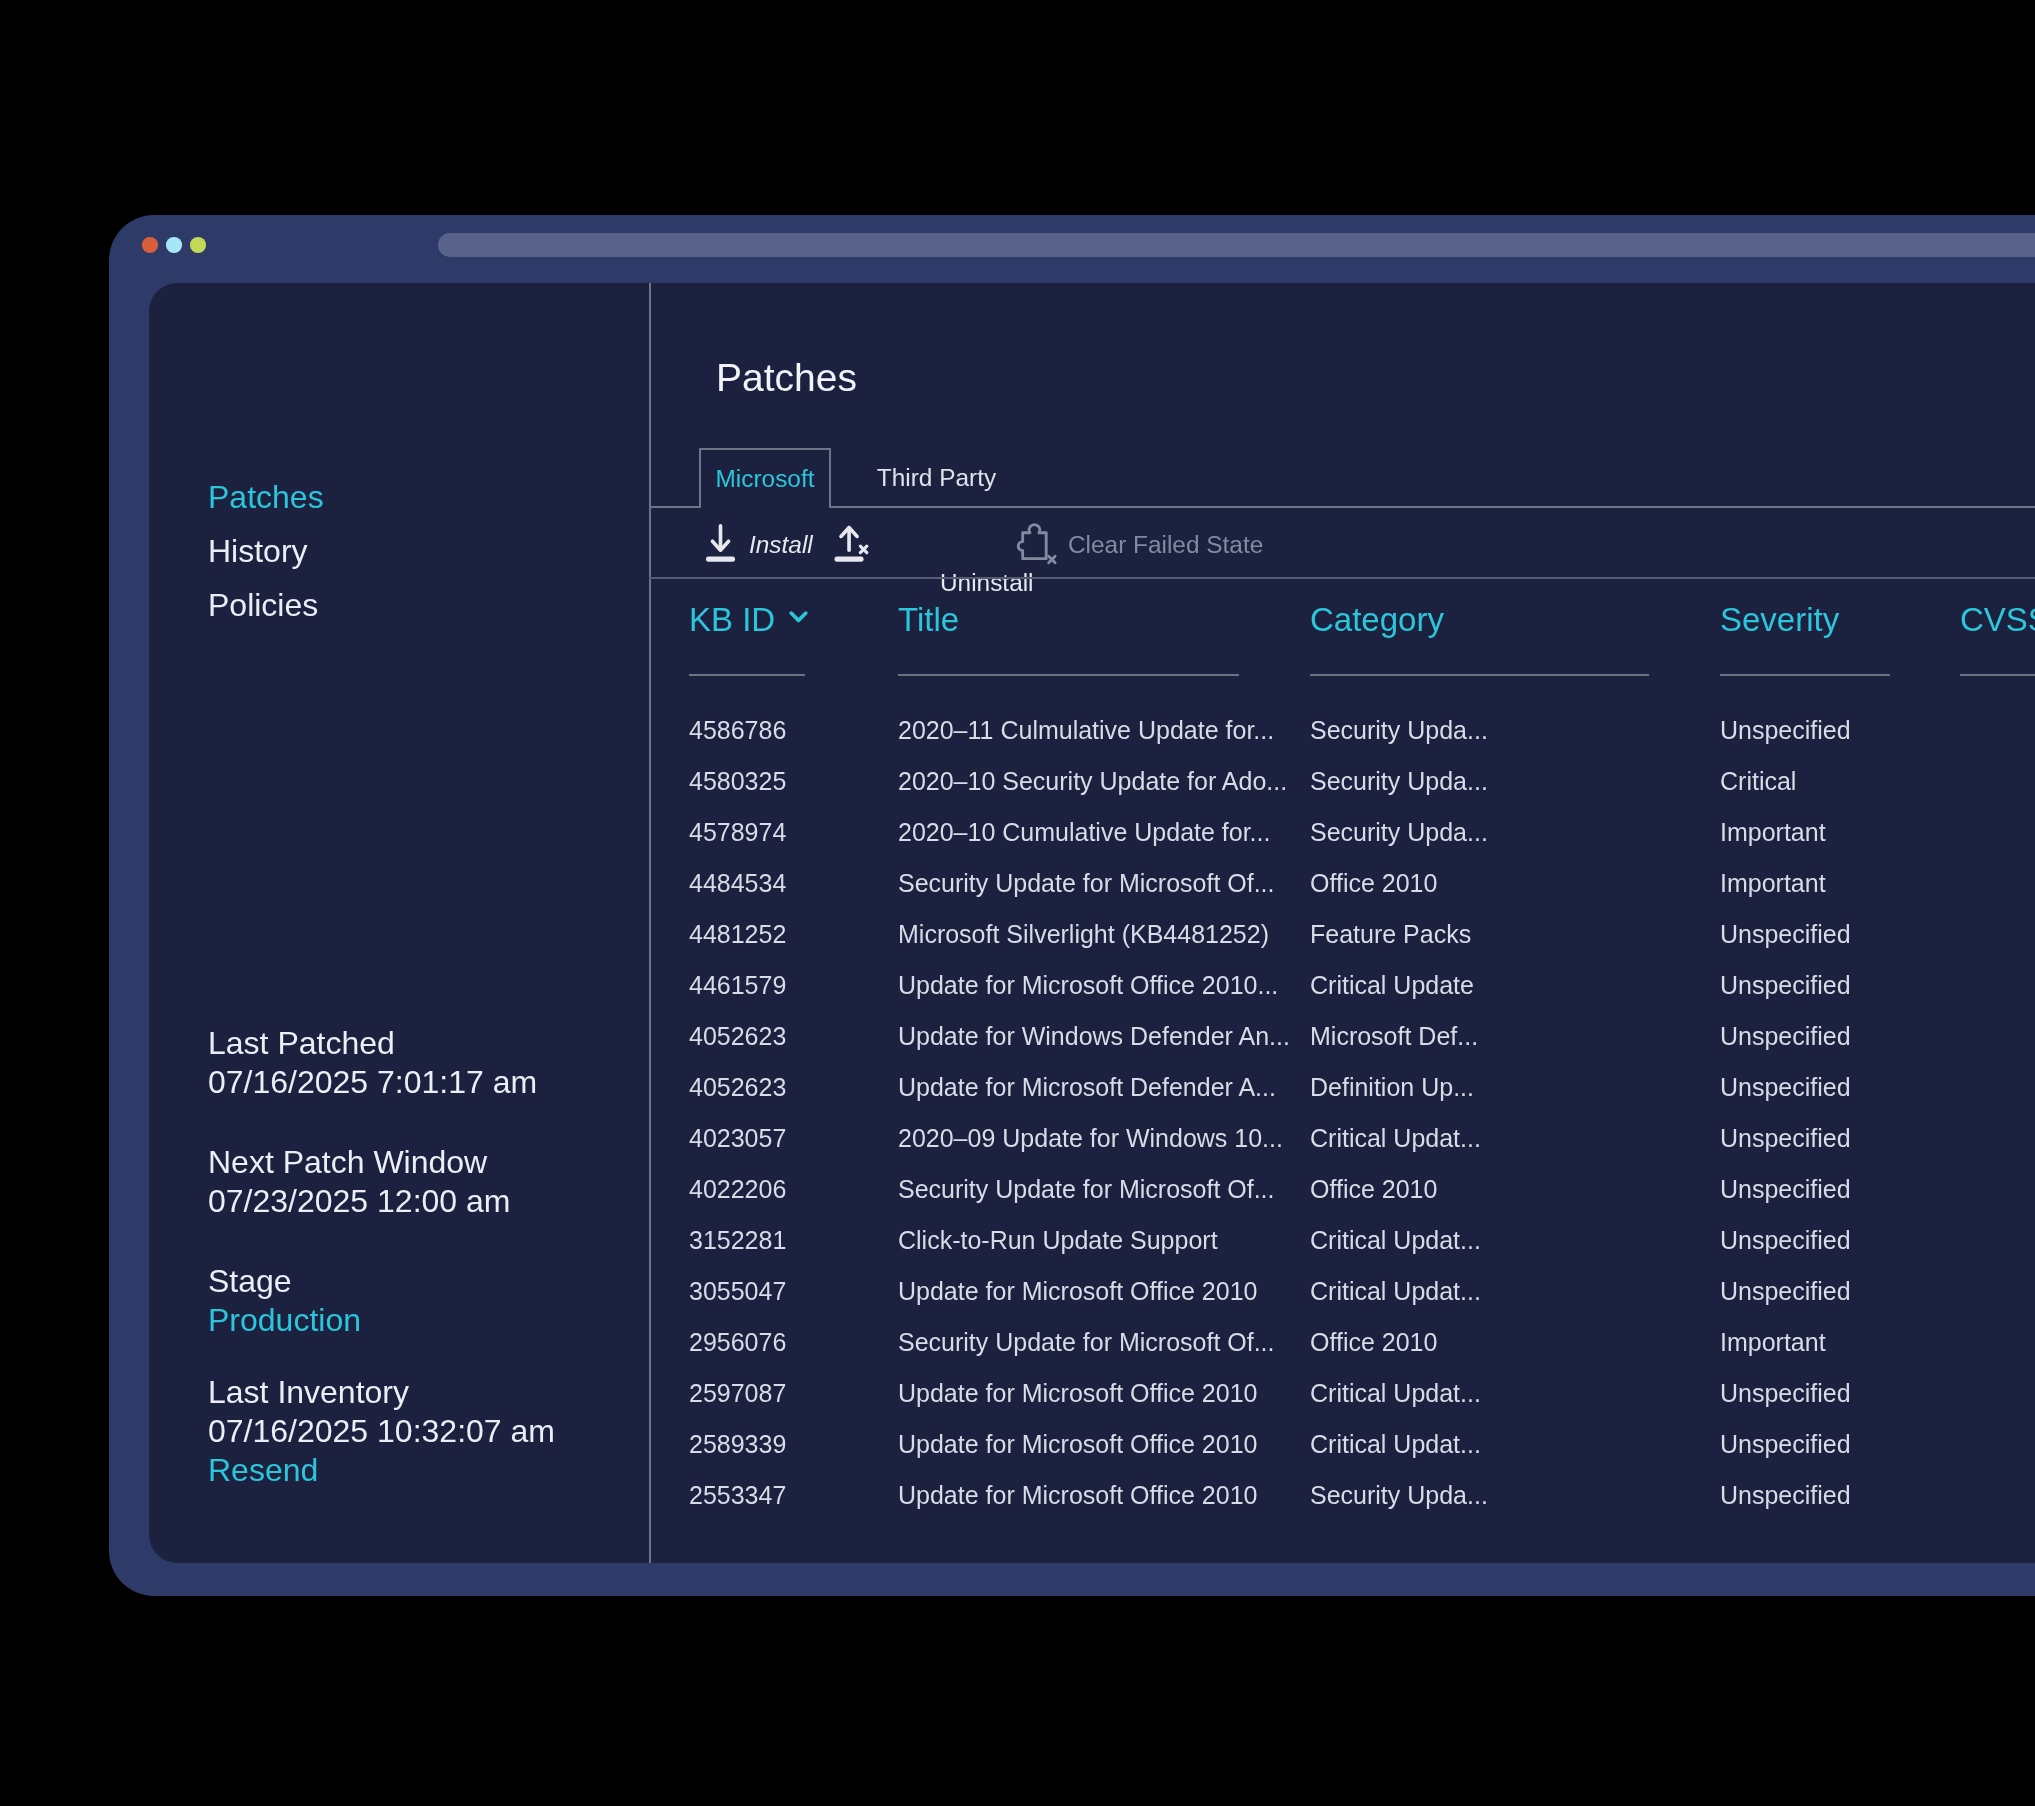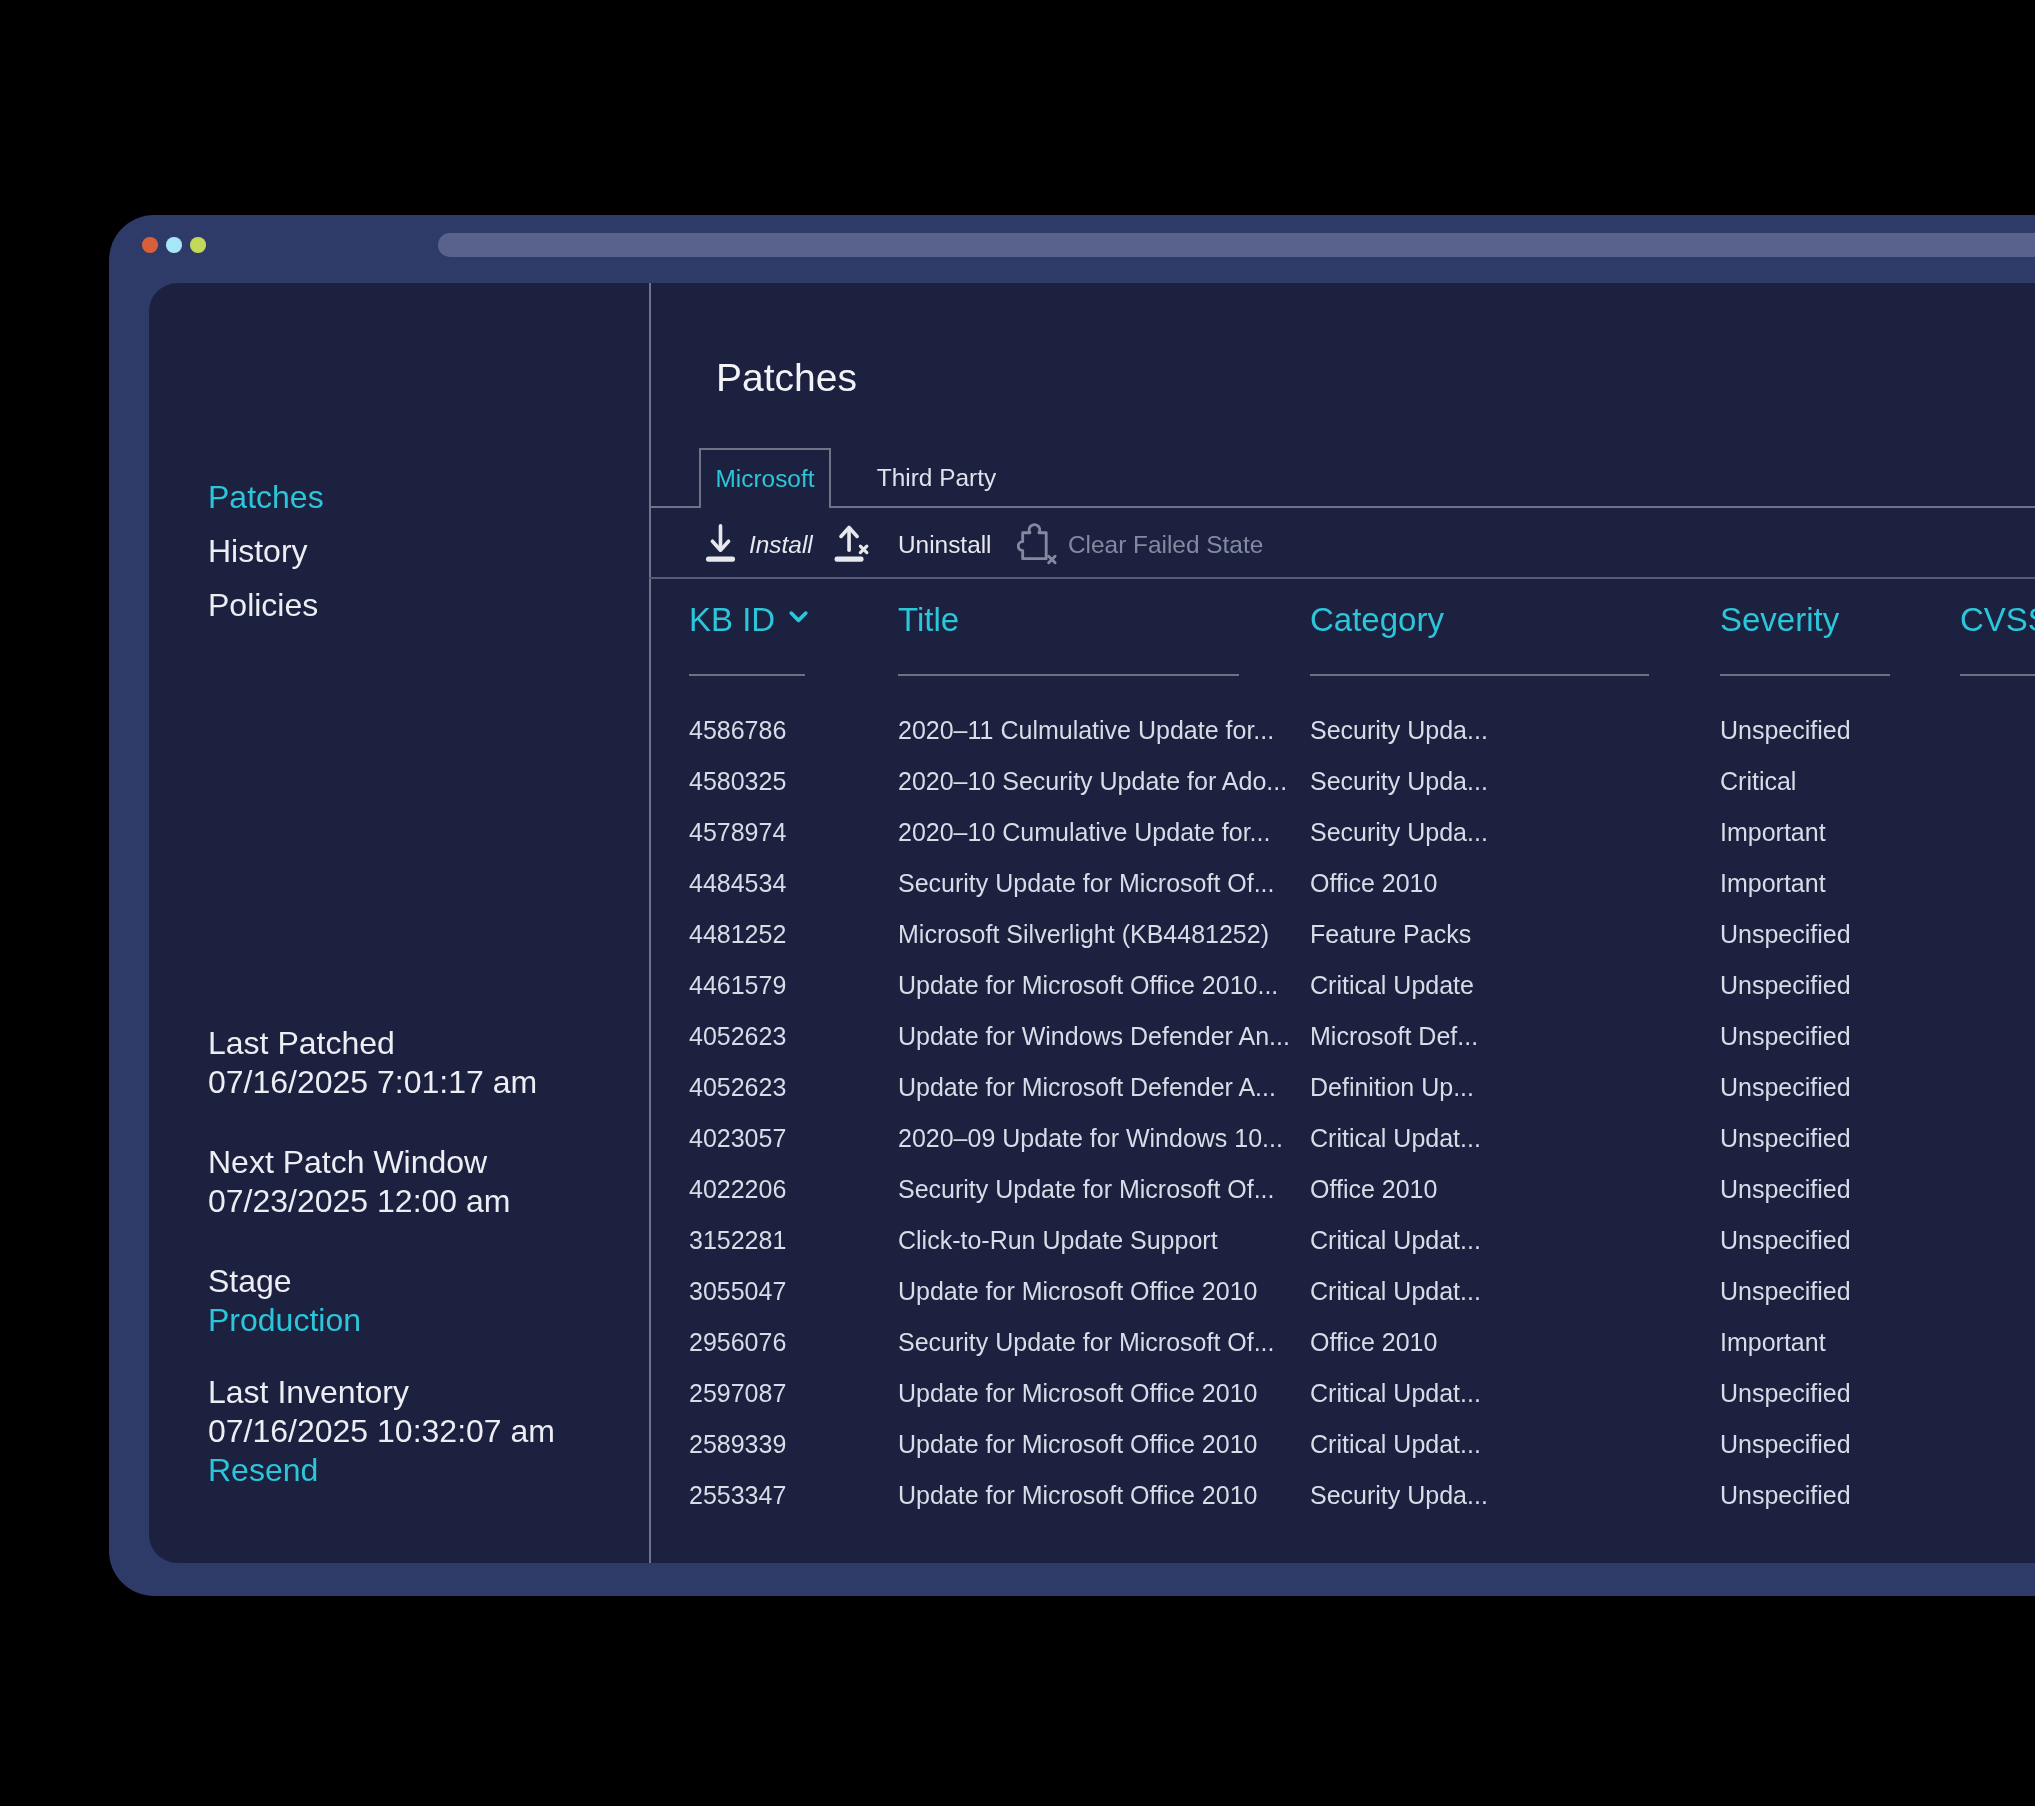--- a/index.html
+++ b/index.html
@@ -121,21 +121,21 @@
 
       <div class="tb-icon" style="left:682px;">
         <svg width="45" height="42" viewBox="0 0 110 104">
           <line x1="44" y1="66" x2="44" y2="12" stroke="#e6e8ee" stroke-width="9" stroke-linecap="round"></line>
           <polyline points="24,32 44,10 64,32" fill="none" stroke="#e6e8ee" stroke-width="9" stroke-linecap="round" stroke-linejoin="round"></polyline>
           <rect x="8" y="82" width="72" height="13" rx="6" fill="#e6e8ee"></rect>
           <line x1="72" y1="56" x2="88" y2="72" stroke="#e6e8ee" stroke-width="8" stroke-linecap="round"></line>
           <line x1="88" y1="56" x2="72" y2="72" stroke="#e6e8ee" stroke-width="8" stroke-linecap="round"></line>
         </svg>
       </div>
-      <div class="toolbar-label" style="left:749px;">Uninstall</div>
+      <div class="toolbar-label" style="left:791px;margin-top:38px;">Uninstall</div>
 
       <div class="tb-icon" style="left:868px;">
         <svg width="43" height="48" viewBox="0 0 106 118">
           <path d="M14 30 h18 a13 13 0 1 1 22 0 h18 v64 h-58 v-20 a10 10 0 1 1 0 -22 z" fill="none" stroke="#838aa0" stroke-width="7" stroke-linejoin="round"></path>
           <line x1="78" y1="88" x2="94" y2="104" stroke="#838aa0" stroke-width="7" stroke-linecap="round"></line>
           <line x1="94" y1="88" x2="78" y2="104" stroke="#838aa0" stroke-width="7" stroke-linecap="round"></line>
         </svg>
       </div>
       <div class="toolbar-label disabled-label" style="left:919px;">Clear Failed State</div>
 

